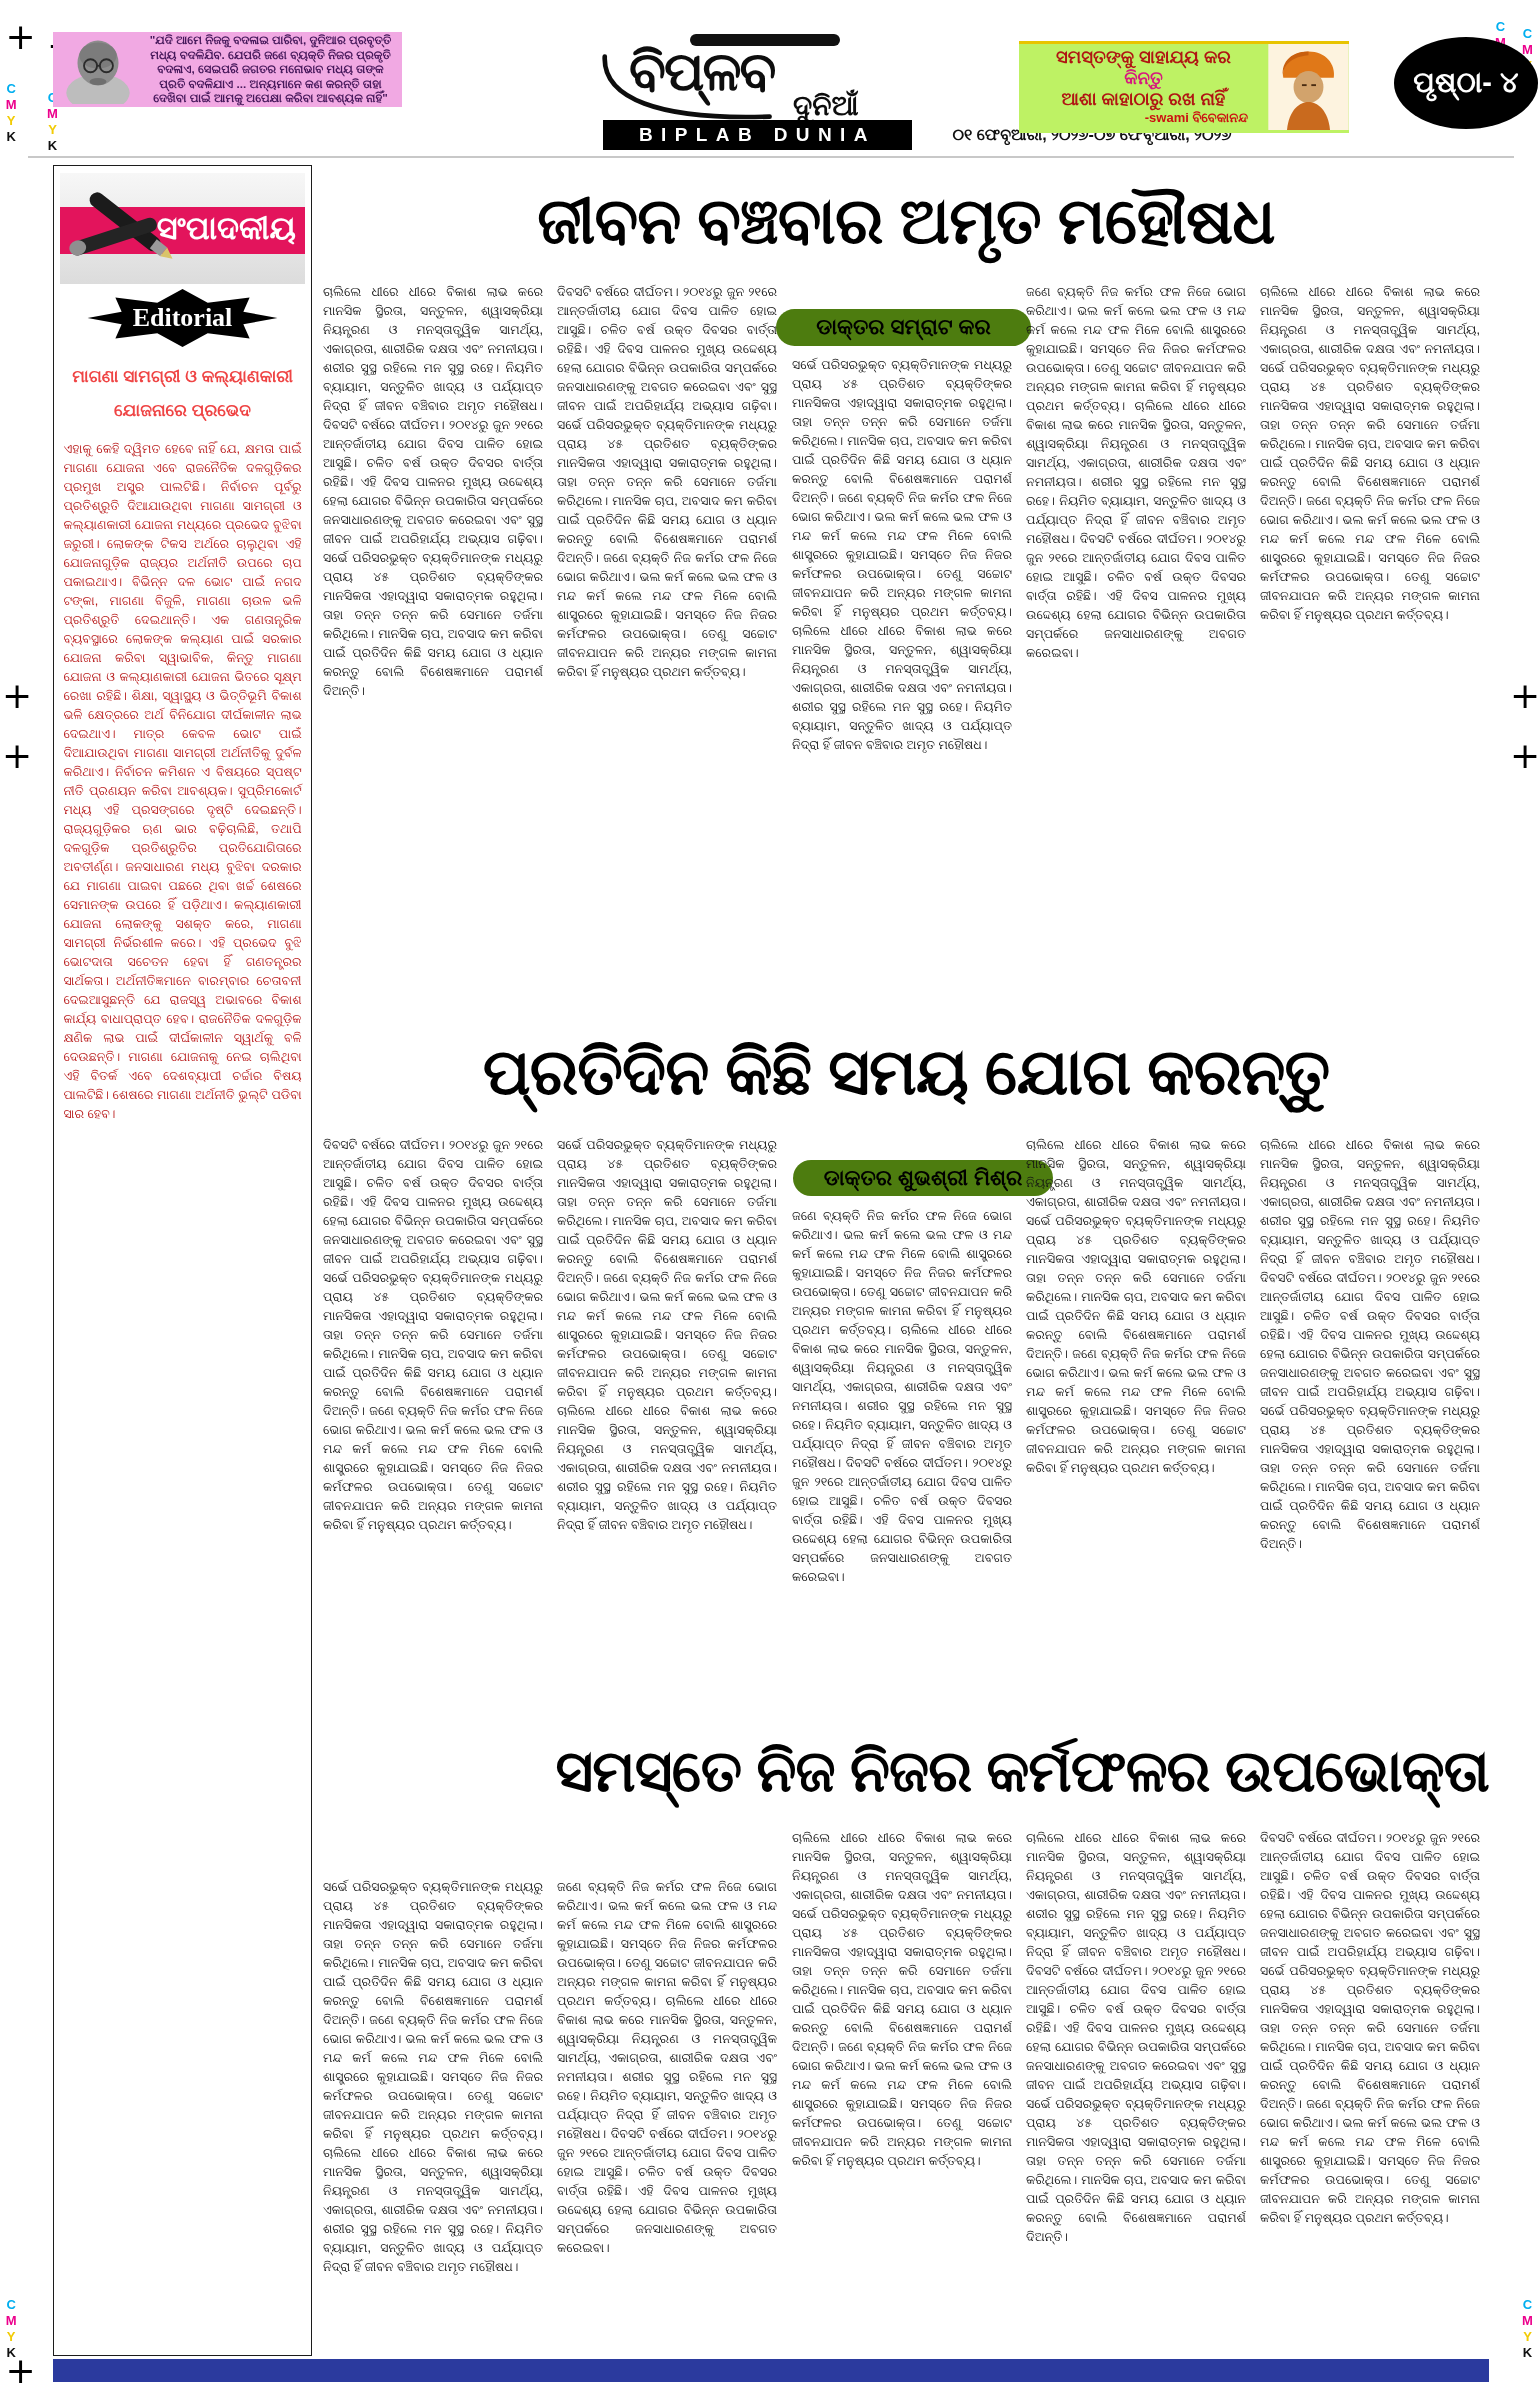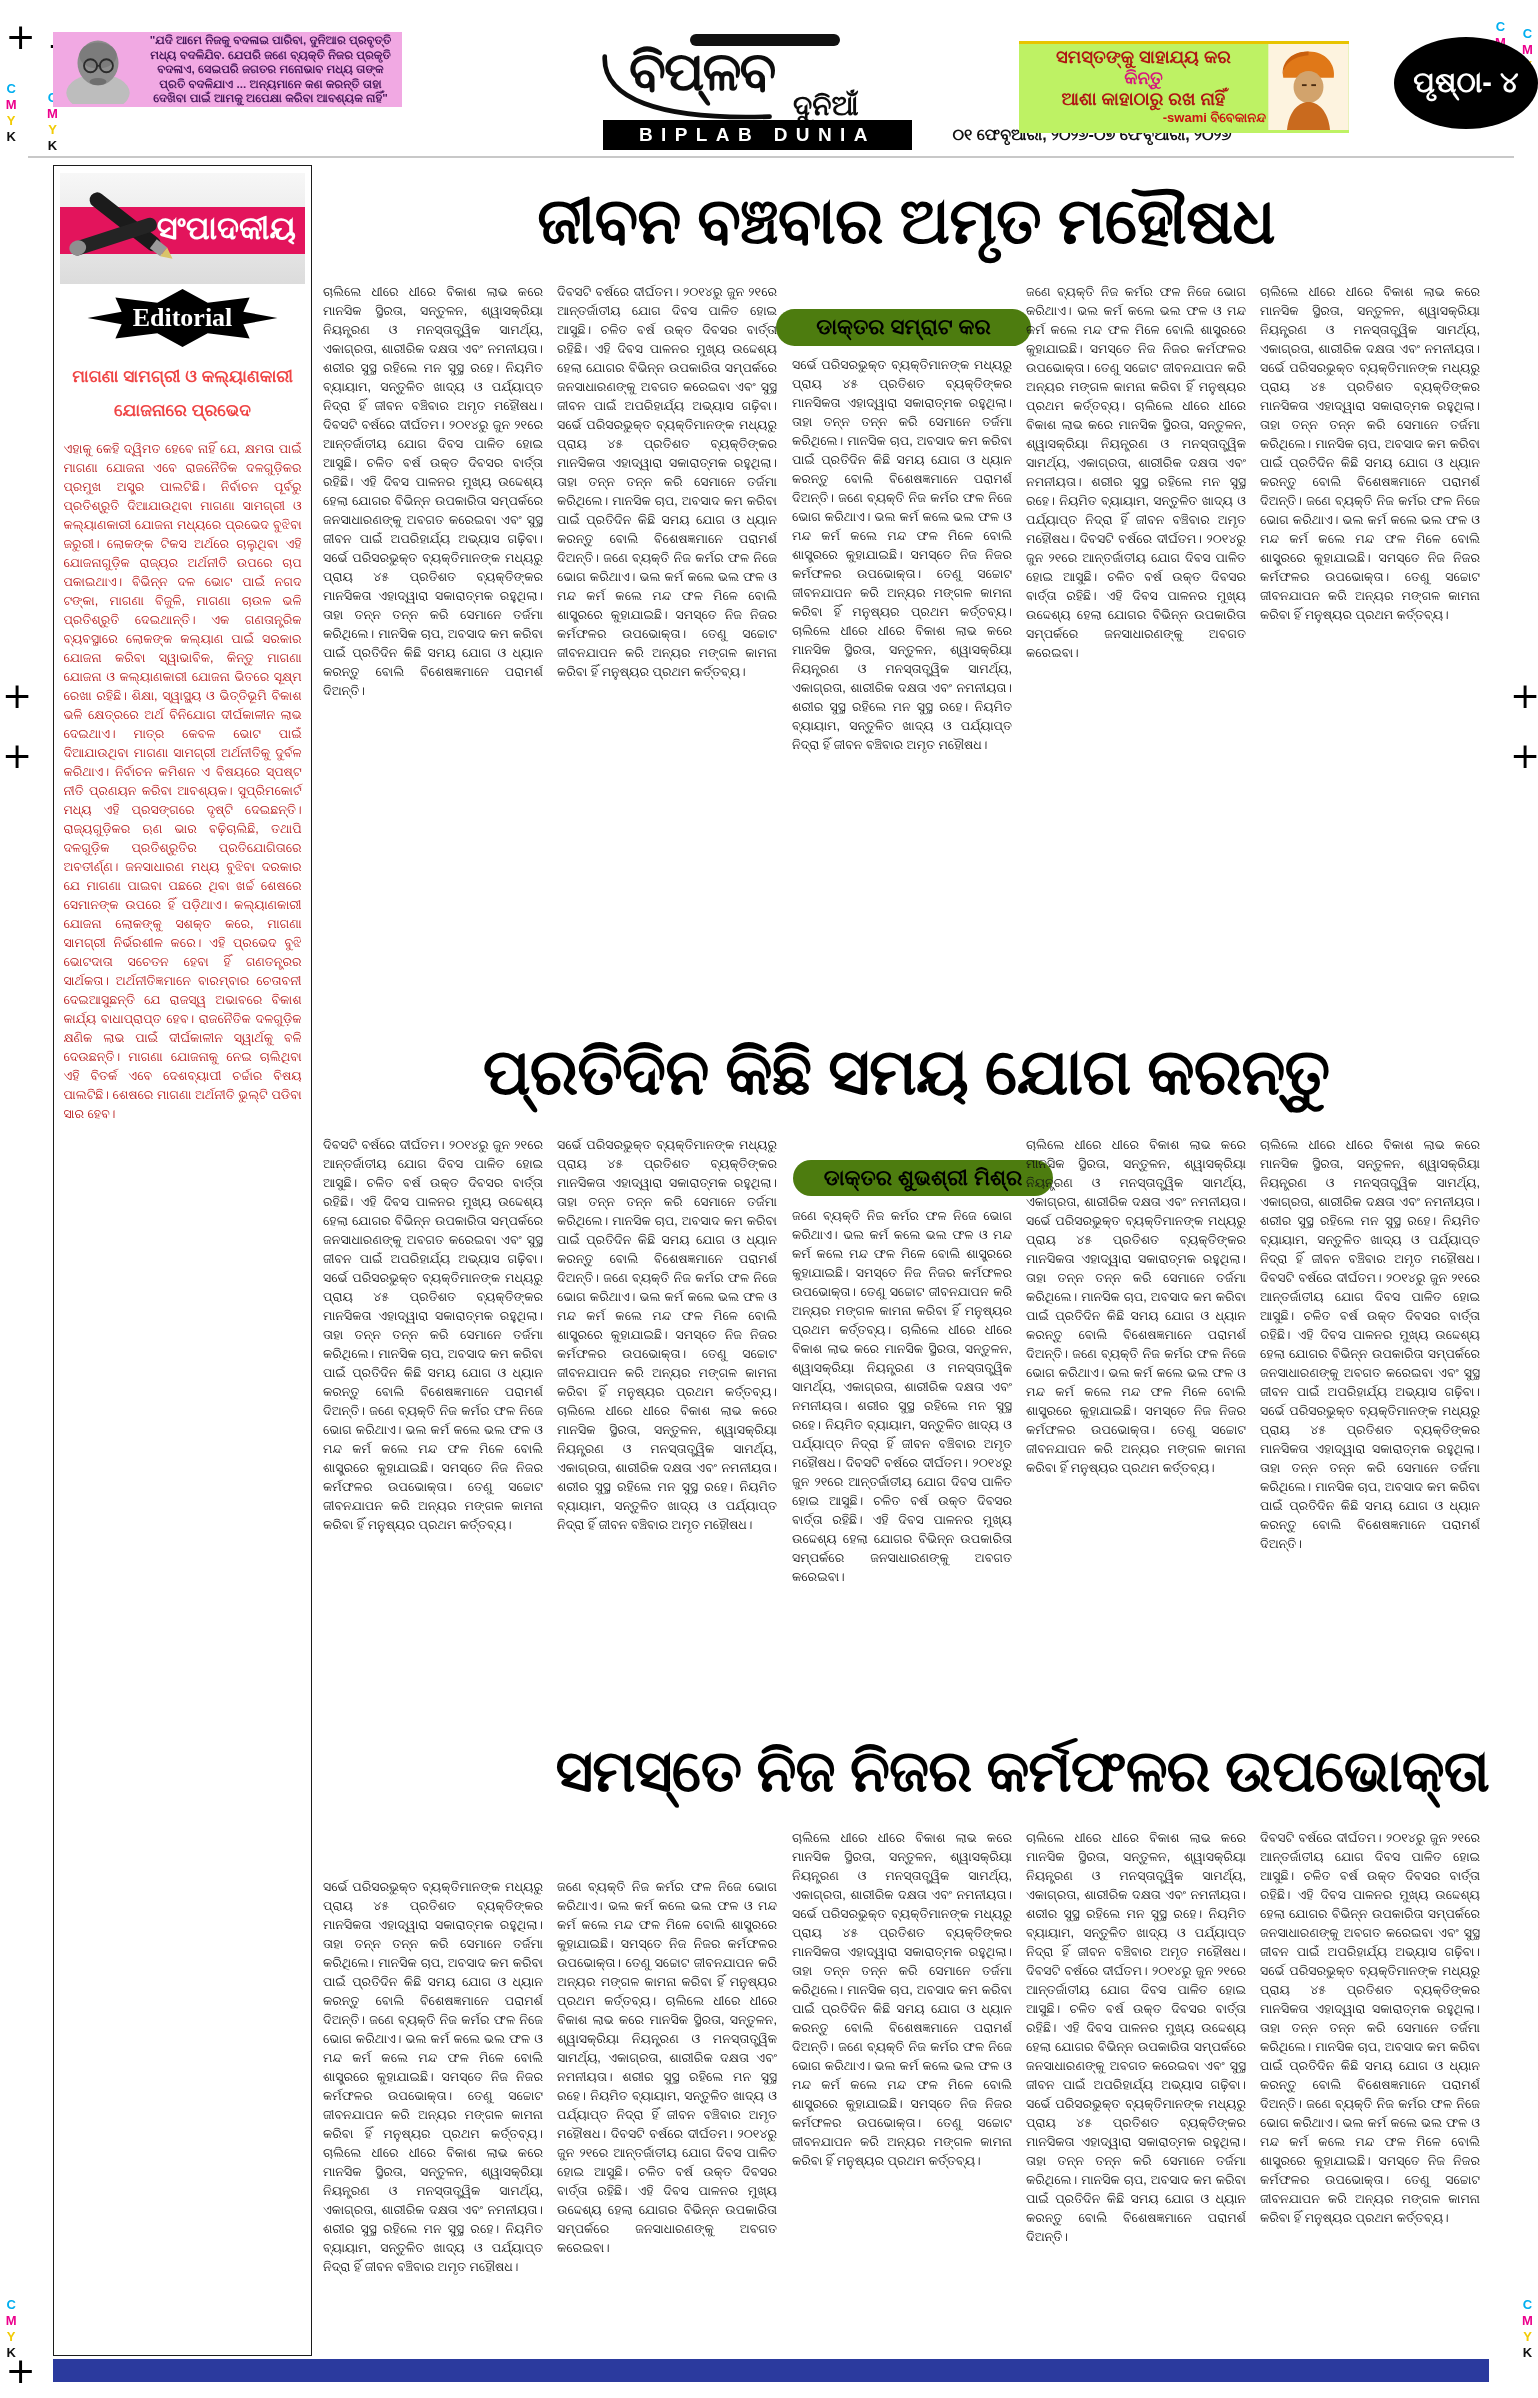--- a/index.html
+++ b/index.html
@@ -21,21 +21,21 @@
   .logo-odia-sub{position:absolute;left:192px;top:67px;font-size:28px;font-weight:800;color:#0d0d0d;}
   .logo-banner{position:absolute;left:1.9px;top:97px;width:309px;height:30px;background:#000;color:#fff;
                display:flex;align-items:center;justify-content:center;font-size:19px;font-weight:800;letter-spacing:8.4px;}
   .dateline{position:absolute;left:928px;top:126px;width:328px;text-align:center;font-size:16px;font-weight:700;color:#101010;}
   .vivek-box{position:absolute;left:1019px;top:41px;width:330px;height:92px;background:#bef264;border-top:3.7px solid #e8c400;
              display:flex;box-sizing:border-box;}
   .vivek-text{flex:1;text-align:center;padding-top:2.8px;overflow:hidden;}
   .vivek-l1{font-size:18px;font-weight:800;color:#b01513;line-height:21.5px;}
   .vivek-l2{font-size:18px;font-weight:800;color:#d61a7f;line-height:20.6px;}
   .vivek-l3{font-size:18px;font-weight:800;color:#b01513;line-height:21.5px;}
-  .vivek-attrib{font-size:13px;font-weight:800;color:#cc1111;text-align:right;padding-right:2px;}
+  .vivek-attrib{font-size:13px;font-weight:800;color:#cc1111;text-align:right;padding-right:20px;}
   .vivek-photo{width:81px;height:86px;flex:0 0 auto;}
   .page-badge{position:absolute;left:1394px;top:37px;width:144px;height:92px;background:#000;border-radius:50%;
               color:#fff;display:flex;align-items:center;justify-content:center;font-size:29px;font-weight:800;}
   .mast-rule{position:absolute;left:28px;top:156px;width:1486px;height:1.9px;background:#c8c8c8;}
   
   .ed-box{position:absolute;left:53px;top:165px;width:259px;height:2191px;border:1.9px solid #1c1c1c;box-sizing:border-box;background:#fff;}
   .ed-banner{position:relative;margin:6.6px 5.6px 0 5.6px;height:111px;background:linear-gradient(#f7f7f7,#dcdcdc);overflow:hidden;}
   .ed-band{position:absolute;left:0;right:0;top:34px;height:47px;background:#e3145c;}
   .ed-band-title{position:absolute;right:9.4px;top:37px;font-size:32px;font-weight:800;color:#fff;}
   .ed-pens{position:absolute;left:1.9px;top:1.9px;width:122px;height:107px;}

